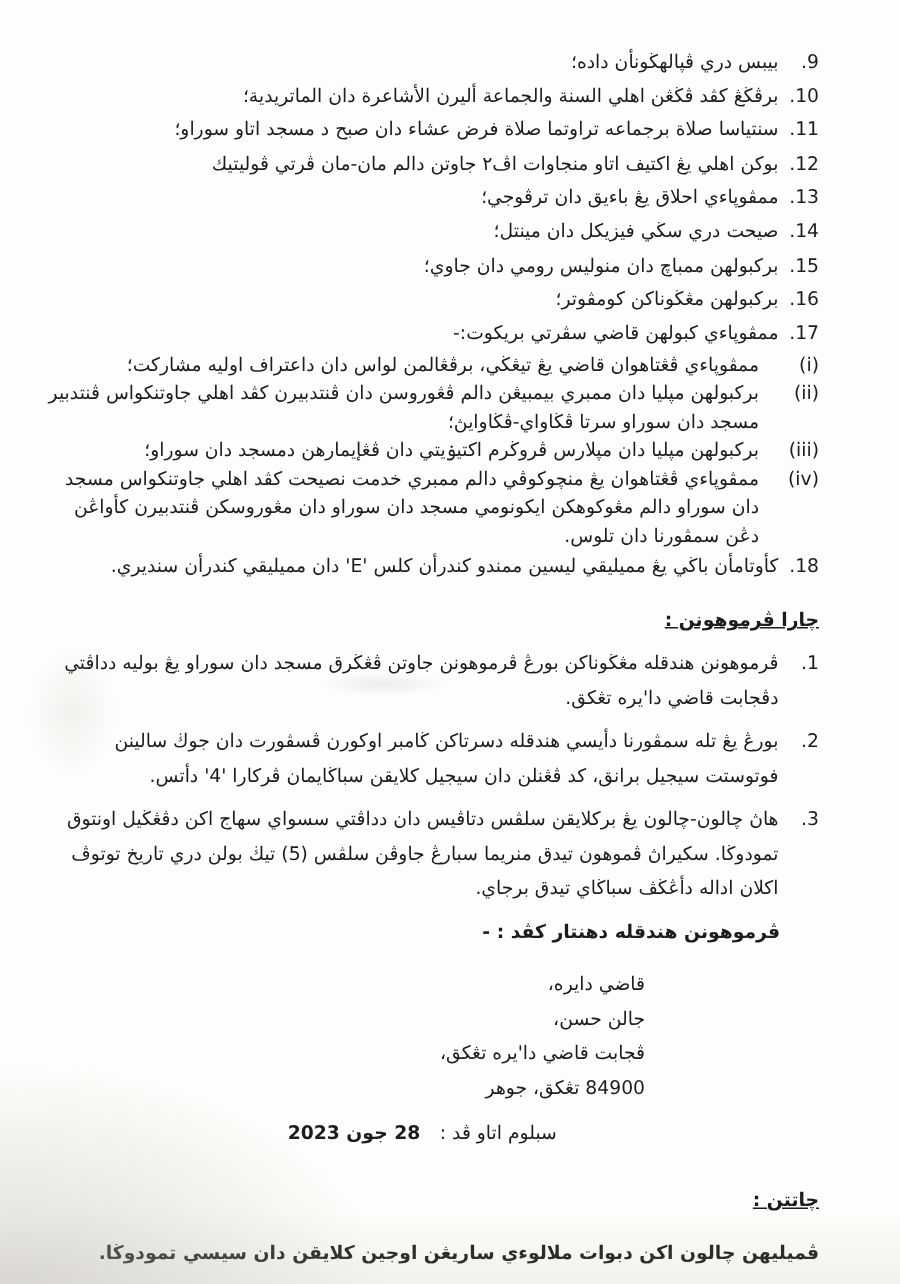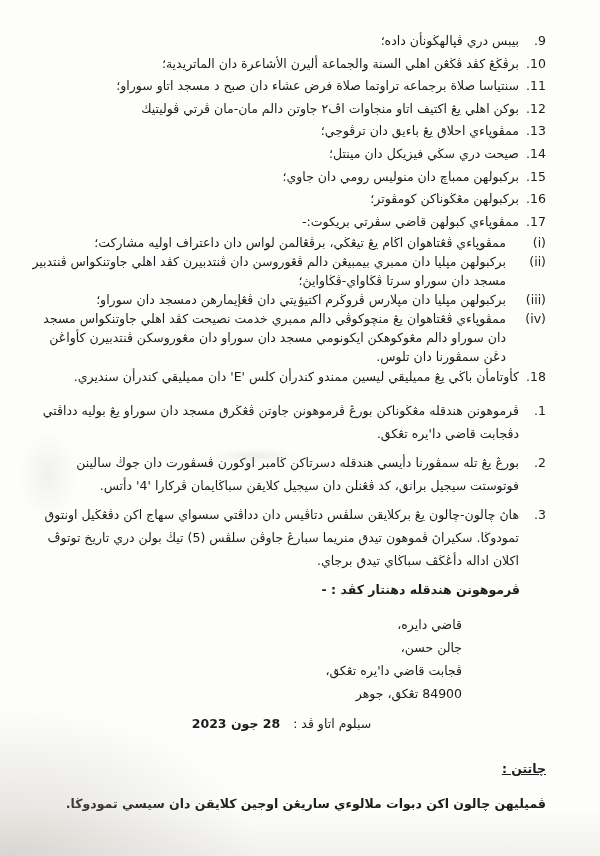--- a/index.html
+++ b/index.html
@@ -19,21 +19,21 @@
   .content{position:absolute;inset:0;padding:30px 54px 0 30px;}
   .row{display:flex;line-height:22.6px;}
   .row .num{flex:0 0 27px;}
   .row .txt{flex:1;}
   .sublist .row{line-height:19px;}
   .sublist .num{flex:0 0 40px;}
   .heading{font-weight:bold;text-decoration:underline;margin-top:16px;}
   .apply{margin-top:10px;}
   .apply .row{line-height:23px;margin-bottom:6px;}
   .send-to{margin:0 26px 0 0;font-weight:600;line-height:23px;}
-  .address{margin:12px 84px 0 0;line-height:23px;text-align:right;}
+  .address{margin:12px 116px 0 0;line-height:23px;text-align:right;}
   .deadline{margin:7px 13px 0 0;line-height:23px;text-align:center;}
   .deadline .value{font-weight:bold;margin-right:9px;}
   .notes-heading{font-weight:bold;text-decoration:underline;margin-top:22px;line-height:23px;}
   .notes-text{font-weight:bold;margin-top:12px;line-height:23px;}
 </style>
 </head>
 <body>
 
 <div class="page">
   <div class="content">
@@ -72,21 +72,21 @@
         <span class="txt">بركبولهن مڠڬوناكن كومڤوتر؛</span>
       </div>
       <div class="row">
         <span class="num">17.</span>
         <span class="txt">ممڤوڽاءي كبولهن قاضي سڤرتي بريكوت:-</span>
       </div>
 
       <div class="sublist">
         <div class="row">
           <span class="num">(i)</span>
-          <span class="txt">ممڤوڽاءي ڤڠتاهوان اڬام يڠ تيڠڬي، برڤڠالمن لواس دان داعتراف اوليه مشاركت؛</span>
+          <span class="txt">ممڤوڽاءي ڤڠتاهوان قاضي يڠ تيڠڬي، برڤڠالمن لواس دان داعتراف اوليه مشاركت؛</span>
         </div>
         <div class="row">
           <span class="num">(ii)</span>
           <span class="txt">بركبولهن مڽليا دان ممبري بيمبيڠن دالم ڤڠوروسن دان ڤنتدبيرن كڤد اهلي جاوتنكواس ڤنتدبير مسجد دان سوراو سرتا ڤڬاواي-ڤڬاوايڽ؛</span>
         </div>
         <div class="row">
           <span class="num">(iii)</span>
           <span class="txt">بركبولهن مڽليا دان مڽلارس ڤروڬرم اكتيۏيتي دان ڤڠإيمارهن دمسجد دان سوراو؛</span>
         </div>
         <div class="row">
@@ -94,20 +94,21 @@
           <span class="txt">ممڤوڽاءي ڤڠتاهوان يڠ منچوكوڤي دالم ممبري خدمت نصيحت كڤد اهلي جاوتنكواس مسجد دان سوراو دالم مڠوكوهكن ايكونومي مسجد دان سوراو دان مڠوروسكن ڤنتدبيرن كأواڠن دڠن سمڤورنا دان تلوس.</span>
         </div>
       </div>
 
       <div class="row">
         <span class="num">18.</span>
         <span class="txt">كأوتامأن باڬي يڠ مميليقي ليسين ممندو كندرأن كلس ⁦'E'⁩ دان مميليقي كندرأن سنديري.</span>
       </div>
     </div>
 
+    <div class="heading">چارا ڤرموهونن :</div>
 
     <div class="apply">
       <div class="row">
         <span class="num">1.</span>
         <span class="txt">ڤرموهونن هندقله مڠڬوناكن بورڠ ڤرموهونن جاوتن ڤڠڬرق مسجد دان سوراو يڠ بوليه دداڤتي دڤجابت قاضي دا'يره تڠكق.</span>
       </div>
       <div class="row">
         <span class="num">2.</span>
         <span class="txt">بورڠ يڠ تله سمڤورنا دأيسي هندقله دسرتاكن ڬامبر اوكورن ڤسڤورت دان جوڬ سالينن فوتوستت سيجيل برانق، كد ڤڠنلن دان سيجيل كلايقن سباڬايمان ڤركارا ⁦'4'⁩ دأتس.</span>
       </div>

